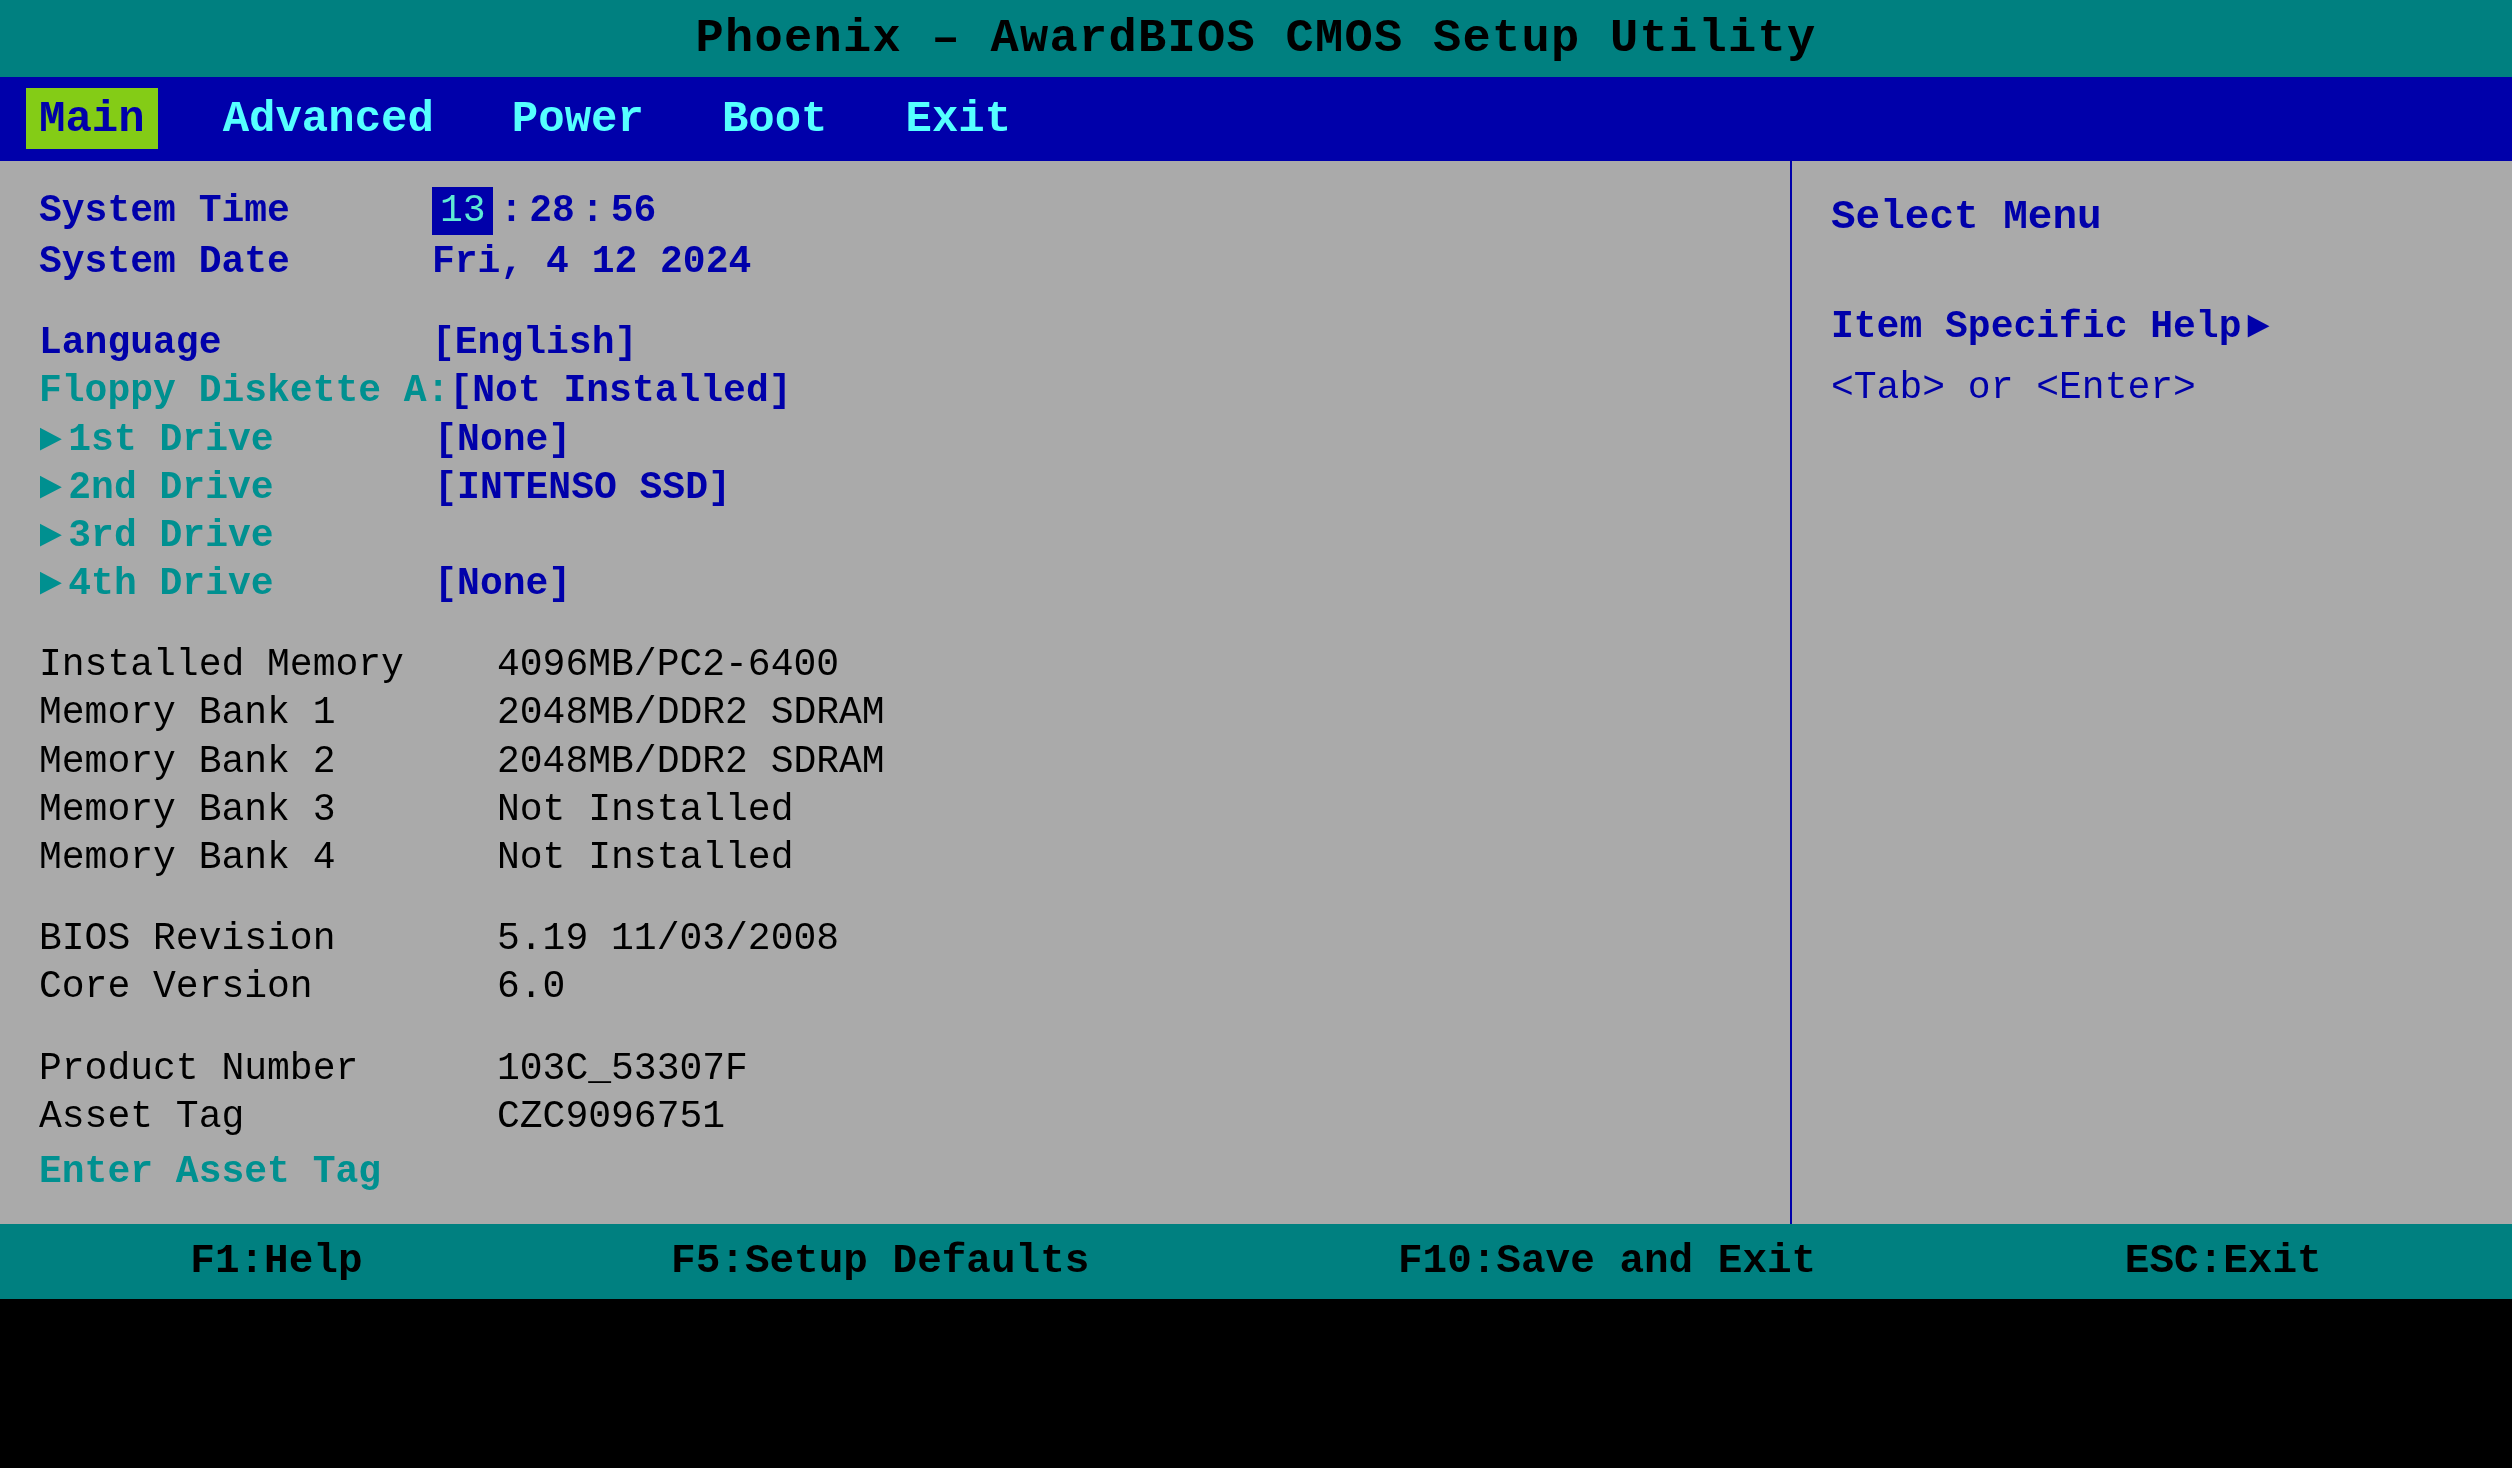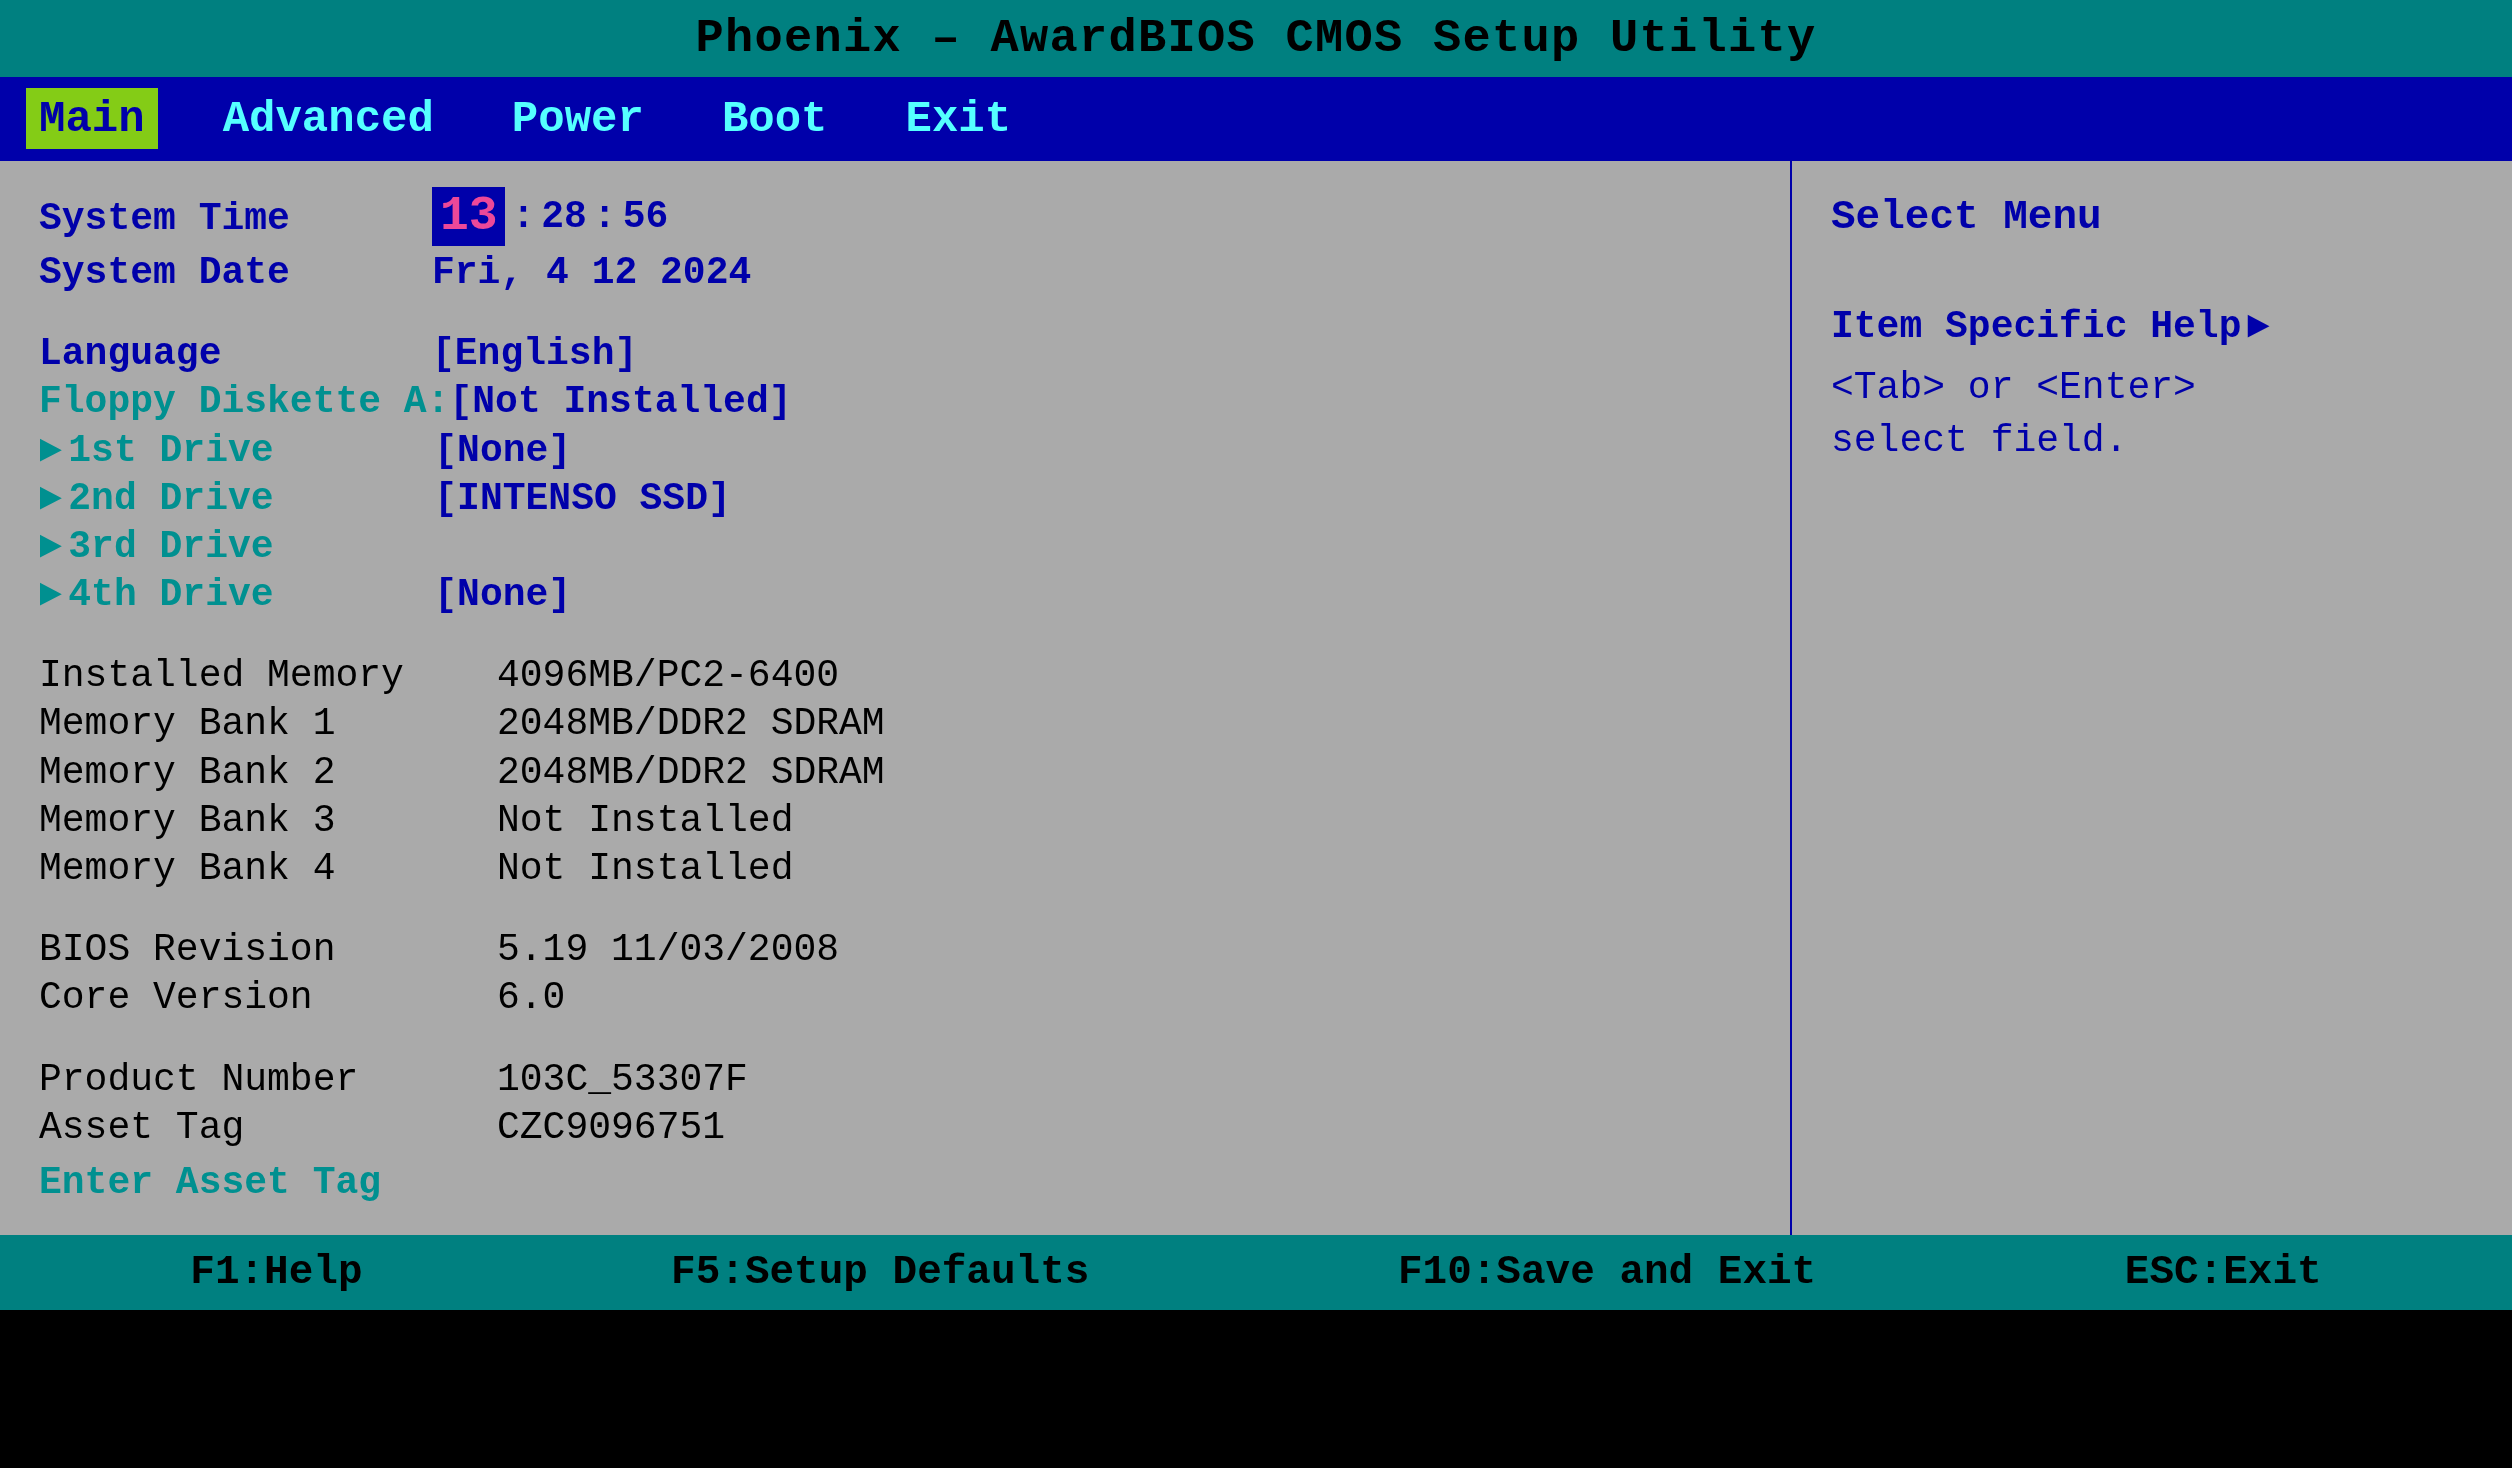--- a/index.html
+++ b/index.html
@@ -123,23 +123,23 @@
       font-weight: normal;
     }
     .time-display {
       display: flex;
       flex-direction: row;
       align-items: center;
       gap: 0;
     }
     .time-highlighted {
       background: #0000aa;
-      color: #ec4899;
-      font-size: 48px;
-      font-weight: bold;
+      color: #5eead4;
+      font-size: 38px;
+      font-weight: normal;
       padding: 2.6px 7.9px;
     }
     .time-separator {
       font-size: 38px;
       font-weight: bold;
       color: #0000aa;
       padding: 0 6.5px;
     }
     .time-part {
       font-size: 38px;
@@ -312,21 +312,20 @@
 
     <div class="right-panel">
       <div class="select-menu-title">Select Menu</div>
       <div style="height:39px;"></div>
       <div class="item-specific-help">
         <span>Item Specific Help</span>
         <span class="help-arrow">►</span>
       </div>
       <div class="help-text">
         <div>&lt;Tab&gt; or &lt;Enter&gt;</div>
-        <div>select field.</div>
       </div>
     </div>
   </div>
 
   <div class="bottom-bar">
     <span class="bottom-item">F1:Help</span>
     <span class="bottom-item">F5:Setup Defaults</span>
     <span class="bottom-item">F10:Save and Exit</span>
     <span class="bottom-item">ESC:Exit</span>
   </div>

